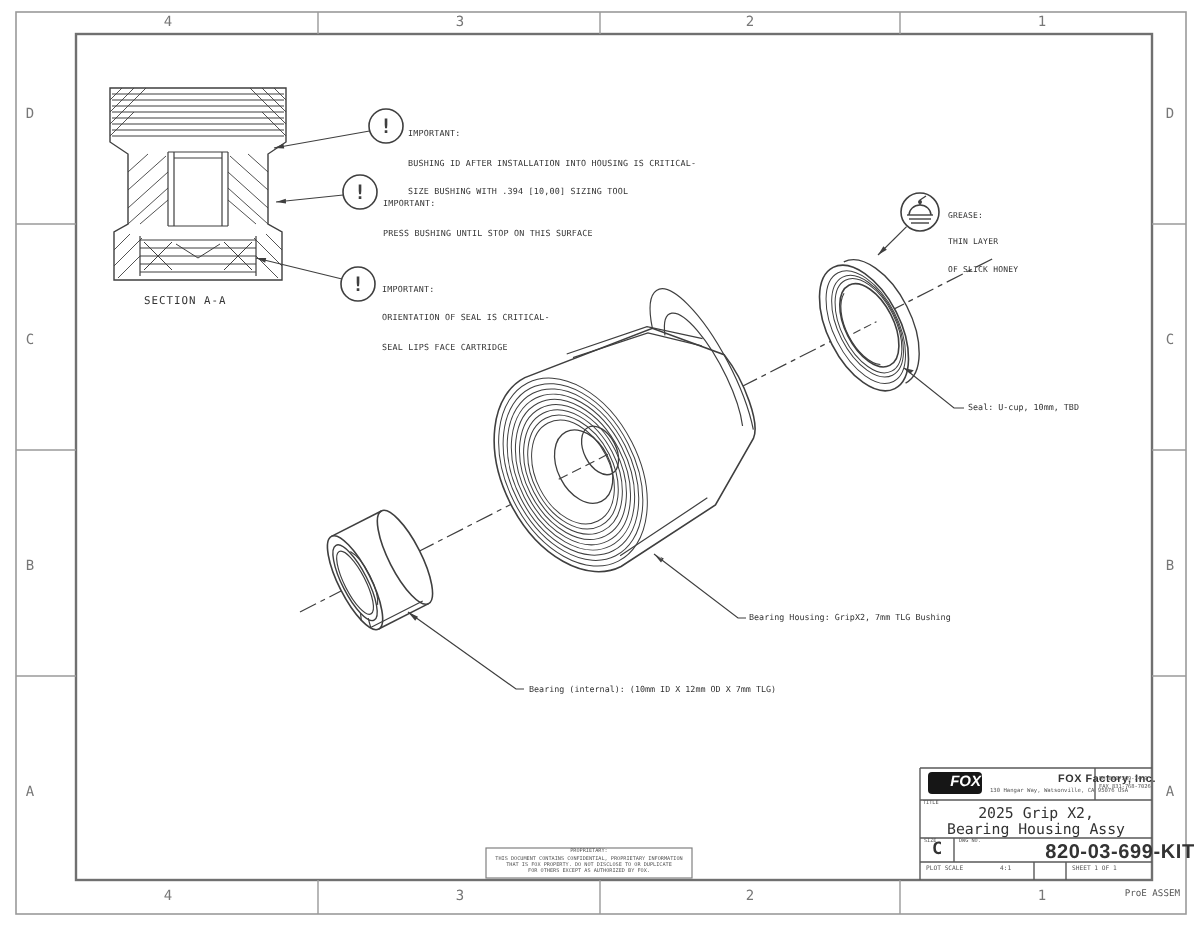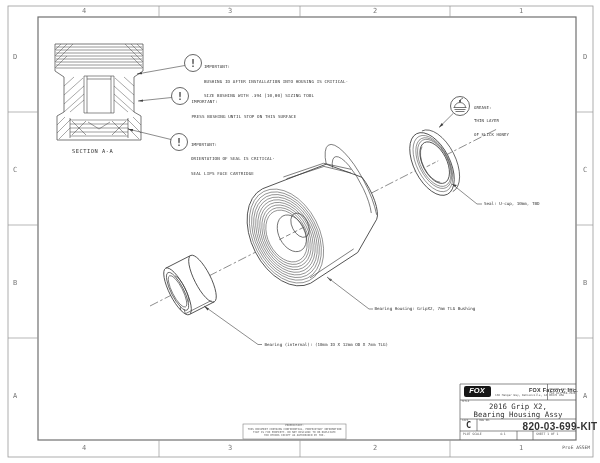--- a/index.html
+++ b/index.html
@@ -9,21 +9,21 @@
   .t{position:absolute;white-space:pre;color:#333;line-height:1.15;}
   .ctr{transform:translateX(-50%);}
   .vctr{transform:translate(-50%,-50%);}
   .zone{font-size:7px;color:#777;}
   .callout{font-size:4.2px;letter-spacing:0.1px;}
   .callout div{white-space:pre;}
   .plabel{font-size:4.2px;}
   .tiny{font-size:2.7px;color:#555;}
   .sans{font-family:"Liberation Sans",sans-serif;margin-left:34px;}
   .logo{position:absolute;background:#161616;color:#fff;font-family:"Liberation Sans",sans-serif;
-        font-weight:bold;font-style:italic;text-align:center;border-radius:2px;}
+        font-weight:bold;font-style:italic;text-align:right;border-radius:2px;}
   .bang{font-size:10px;font-weight:bold;color:#3f3f3f;}
 </style>
 </head>
 <body>
 
 <div class="sheet">
 
   <svg width="600" height="463" viewBox="0 0 600 463">
 
     <g fill="none">
@@ -181,21 +181,21 @@
   <div class="t plabel" style="left:374.5px;top:306.5px;">Bearing Housing: GripX2, 7mm TLG Bushing</div>
   <div class="t plabel" style="left:264.5px;top:342.5px;">Bearing (internal): (10mm ID X 12mm OD X 7mm TLG)</div>
 
   <div class="logo" style="left:463.5px;top:386px;width:27px;height:10.5px;font-size:7.5px;line-height:10.5px;">FOX</div>
   <div class="t sans" style="left:495px;top:386.5px;font-size:5.4px;font-weight:bold;letter-spacing:0.3px;">FOX Factory, Inc.</div>
   <div class="t tiny" style="left:495px;top:394px;font-size:2.8px;">130 Hangar Way, Watsonville, CA 95076 USA</div>
   <div class="t tiny" style="left:549.5px;top:387.5px;">PH 800-369-7469</div>
   <div class="t tiny" style="left:549.5px;top:391.5px;">FAX 831-768-7026</div>
 
   <div class="t tiny" style="left:461.5px;top:401px;font-size:2.6px;">TITLE</div>
-  <div class="t ctr" style="left:518px;top:402.5px;font-size:7.4px;">2016 Grip X2,</div>
+  <div class="t ctr" style="left:518px;top:402.5px;font-size:7.4px;">2025 Grip X2,</div>
   <div class="t ctr" style="left:518px;top:410.8px;font-size:7.4px;text-align:center;">Bearing Housing Assy</div>
 
   <div class="t tiny" style="left:462px;top:419.8px;font-size:2.6px;">SIZE</div>
   <div class="t ctr" style="left:468.5px;top:421px;font-size:8.5px;font-weight:bold;">C</div>
   <div class="t tiny" style="left:479.5px;top:419.8px;font-size:2.6px;">DWG NO.</div>
   <div class="t ctr sans" style="left:526px;top:420.5px;font-size:10px;font-weight:bold;letter-spacing:0.3px;">820-03-699-KIT</div>
 
   <div class="t" style="left:463px;top:433.2px;font-size:3.1px;color:#555;">PLOT SCALE</div>
   <div class="t" style="left:500px;top:433.2px;font-size:3.1px;color:#555;">4:1</div>
   <div class="t" style="left:536px;top:433.2px;font-size:3.1px;color:#555;">SHEET 1 OF 1</div>

